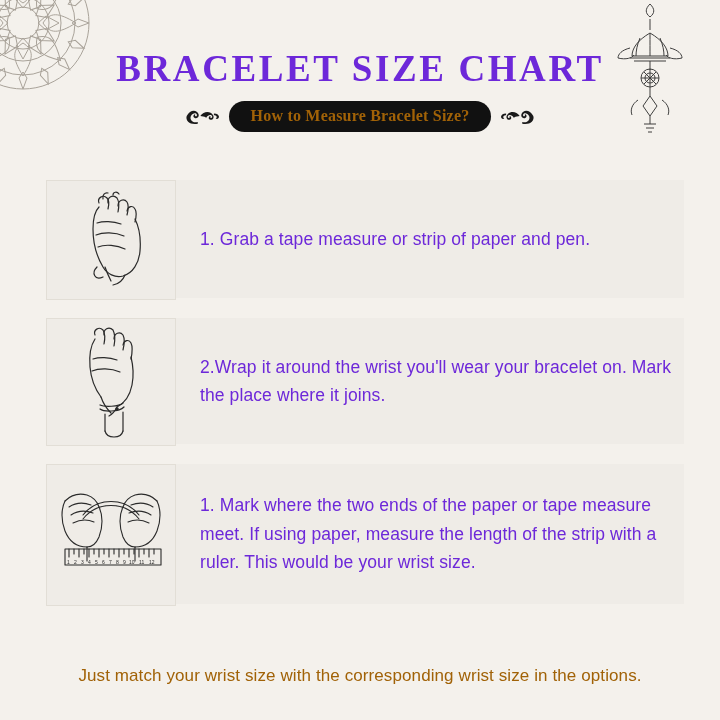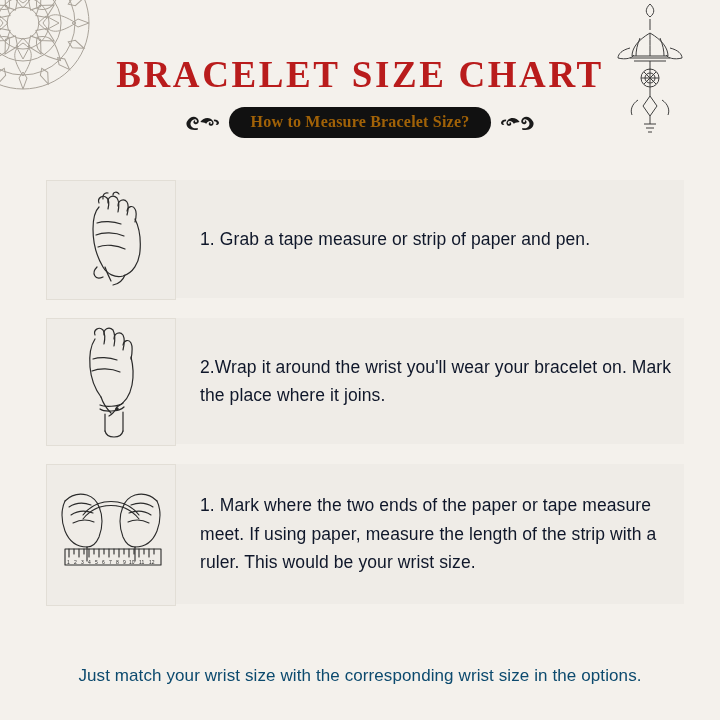--- a/index.html
+++ b/index.html
@@ -44,22 +44,22 @@
     left: 0;
     top: 44px;
     width: 720px;
     text-align: center;
   }
   .title {
     font-family: "Liberation Serif", serif;
     font-size: 37px;
     letter-spacing: 2.6px;
     font-weight: 700;
-    color: #b91c1c;
-    margin: 10px;
+    color: #6d28d9;
+    margin: 4px;
     line-height: 1.15;
   }
 
   .subtitle-row {
     margin-top: 10px;
     display: flex;
     align-items: center;
     justify-content: center;
     gap: 10px;
   }
@@ -110,41 +110,41 @@
     background: #efece7;
     display: flex;
     align-items: center;
     padding: 6px 10px 6px 22px;
     box-sizing: border-box;
   }
   .step-text {
     font-family: "Liberation Sans", sans-serif;
     font-size: 17.5px;
     line-height: 1.62;
-    color: #0f172a;
+    color: #6d28d9;
     letter-spacing: 0.1px;
   }
 
   #step-1 .thumb, #step-1 .step-text-wrap { height: 118px; }
   #step-2 .thumb, #step-2 .step-text-wrap { height: 126px; justify-content: flex-end; }
   #step-3 .thumb, #step-3 .step-text-wrap { height: 140px; }
 
   #step-1 .step-text-wrap { padding-left: 24px; }
   #step-2 .step-text-wrap { padding-left: 24px; }
   #step-3 .step-text-wrap { padding-left: 24px; }
 
   
   .footer {
     position: absolute;
     left: 0;
     bottom: 34px;
     width: 720px;
     text-align: center;
     font-size: 17px;
-    color: #0c4a6e;
+    color: #a16207;
     letter-spacing: 0.1px;
   }
 </style>
 </head>
 <body>
 
 <svg class="mandala-tl" viewBox="0 0 150 150">
   <g stroke="#6b6255" stroke-width="1" fill="none">
     <circle cx="75" cy="75" r="16"></circle>
     <circle cx="75" cy="75" r="26"></circle>

